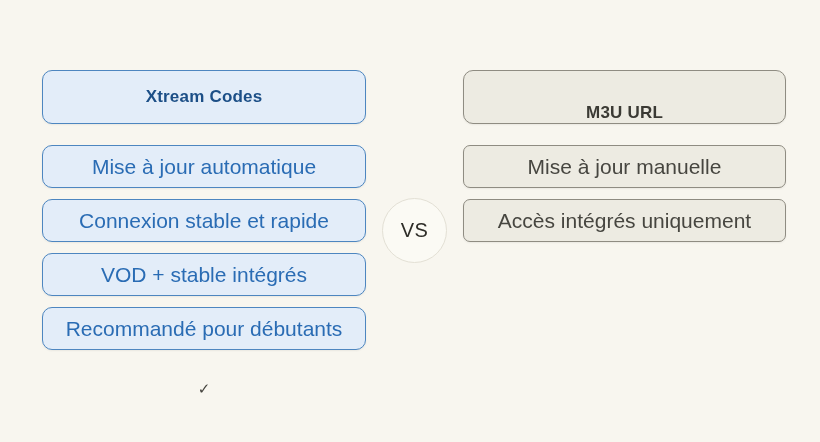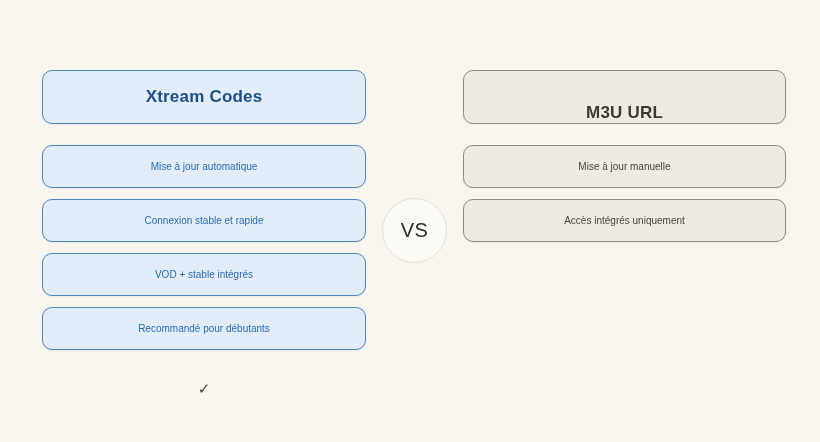--- a/index.html
+++ b/index.html
@@ -28,34 +28,34 @@
   .column { position: absolute; top: 70px; display: flex; flex-direction: column; }
   .column-left  { left: 42px;  width: 324px; }
   .column-right { left: 463px; width: 323px; }
   .card {
     display: flex; align-items: center; justify-content: center;
     border-radius: 10px;
     box-shadow: 0 1px 2px rgba(60,60,50,0.07);
     text-align: center;
   }
   .card-header { height: 54px; margin-bottom: 21px; font-size: 17px; font-weight: 700; letter-spacing: .2px; }
-  .card-row    { height: 43px; margin-bottom: 11px; font-size: 10px; font-weight: 500; }
+  .card-row    { height: 43px; margin-bottom: 11px; font-size: 21px; font-weight: 500; }
   .card-row:last-of-type { margin-bottom: 0; }
   .column-left .card {
     background: var(--left-card-bg);
     border: 1px solid var(--left-card-border);
   }
   .column-left .card-header { color: var(--left-title-text); }
   .column-left .card-row    { color: var(--left-item-text); }
   .column-right .card {
     background: var(--right-card-bg);
     border: 1px solid var(--right-card-border);
   }
   .column-right .card-header { color: var(--right-title-text); align-items: flex-end; }
-  .column-right .card-row    { color: var(--right-item-text); }
+  .column-right .card-row    { color: var(--right-item-text); border-radius: 7px; }
   .footnote {
     margin-top: 19px;
     display: flex; align-items: center; justify-content: center; gap: 7px;
     color: var(--footnote-text);
     font-size: 15px;
   }
   .vs-badge {
     position: absolute; left: 382px; top: 198px;
     width: 65px; height: 65px; border-radius: 50%;
     background: var(--vs-circle-bg);

